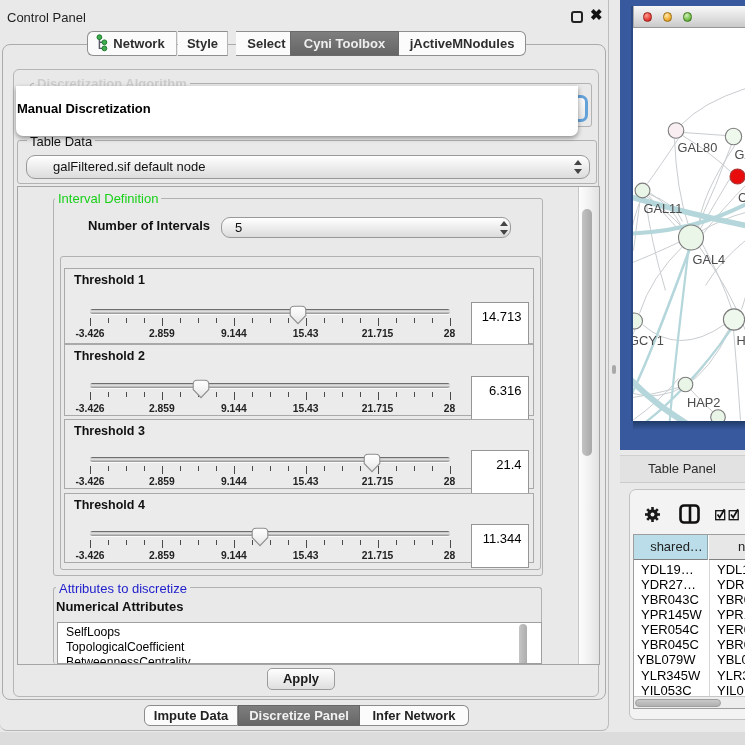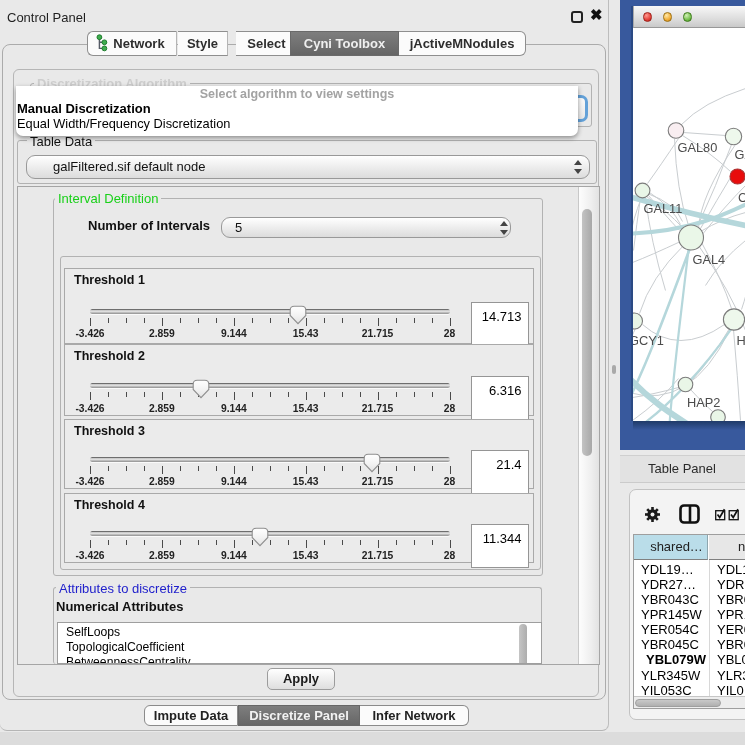--- a/index.html
+++ b/index.html
@@ -82,23 +82,21 @@
 <div class="tabstrip tabsel" style="left:290px;width:109px;">Cyni Toolbox</div>
 <div class="tabstrip" style="left:399px;width:127px;border-left:none;border-radius:0 6px 6px 0;">jActiveMNodules</div>
 <div class="group" style="left:30px;top:83px;width:562px;height:44px;"></div>
 <div class="gtitle" style="left:34px;top:76px;font-weight:bold;color:#cdcdcd;font-size:13px;">Discretization Algorithm</div>
 <div class="abs" style="left:40px;top:95px;width:548px;height:27px;border:3px solid #63a1d8;border-radius:7px;background:linear-gradient(#fafafa,#e8e8e8);"></div>
 <div class="group" style="left:17px;top:140px;width:580px;height:44px;"></div>
 <div class="gtitle" style="left:27px;top:134px;color:#111;">Table Data</div>
 <div class="combo" style="left:26px;top:155px;width:564px;height:24px;line-height:22px;padding-left:26px;font-size:13px;">galFiltered.sif default node</div>
 <div class="spin" style="left:573px;top:160px;"></div>
 <div id="popup">
-<div class="abs" style="left:0;top:1px;width:562px;text-align:center;font-size:12.5px;font-weight:600;color:#a3a3a3;">Select algorithm to view settings</div>
 <div class="abs" style="left:1px;top:15px;font-size:13px;font-weight:bold;color:#000;">Manual Discretization</div>
-<div class="abs" style="left:1px;top:30px;font-size:12.8px;color:#000;">Equal Width/Frequency Discretization</div>
 </div>
 <div id="spane">
     <div class="group" style="left:35px;top:10.5px;width:490px;height:378px;"></div>
     <div class="gtitle" style="left:37px;top:4px;color:#18d018;">Interval Definition</div>
     <div class="abs" style="left:70px;top:31px;font-size:13px;font-weight:bold;color:#111;">Number of Intervals</div>
     <div class="combo" style="left:203px;top:30px;width:290px;height:21px;line-height:19px;padding-left:13px;font-size:13px;">5</div>
     <div class="spin" style="left:481px;top:33.5px;"></div>
     <div class="group" style="left:41.5px;top:68.5px;width:481px;height:314px;"></div>
   </div>
 <div class="tpanel" style="left:64px;top:268px;width:470px;height:75.5px;">
@@ -402,21 +400,21 @@
     </div>
     <div class="trow" style="top:87.2px;">
       <span style="position:absolute;left:7px;">YER054C</span>
       <span style="position:absolute;left:83px;">YER0</span>
     </div>
     <div class="trow" style="top:102.3px;">
       <span style="position:absolute;left:7px;">YBR045C</span>
       <span style="position:absolute;left:83px;">YBR0</span>
     </div>
     <div class="trow" style="top:117.4px;">
-      <span style="position:absolute;left:12px;font-weight:bold;">YBL079W</span>
+      <span style="position:absolute;left:3px;">YBL079W</span>
       <span style="position:absolute;left:83px;">YBL0</span>
     </div>
     <div class="trow" style="top:132.5px;">
       <span style="position:absolute;left:7px;">YLR345W</span>
       <span style="position:absolute;left:83px;">YLR3</span>
     </div>
     <div class="trow" style="top:147.6px;">
       <span style="position:absolute;left:7px;">YIL053C</span>
       <span style="position:absolute;left:83px;">YIL0</span>
     </div>

